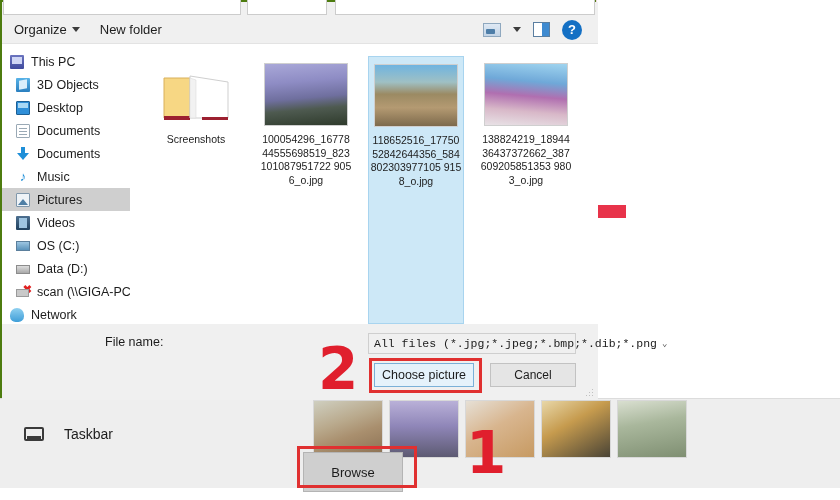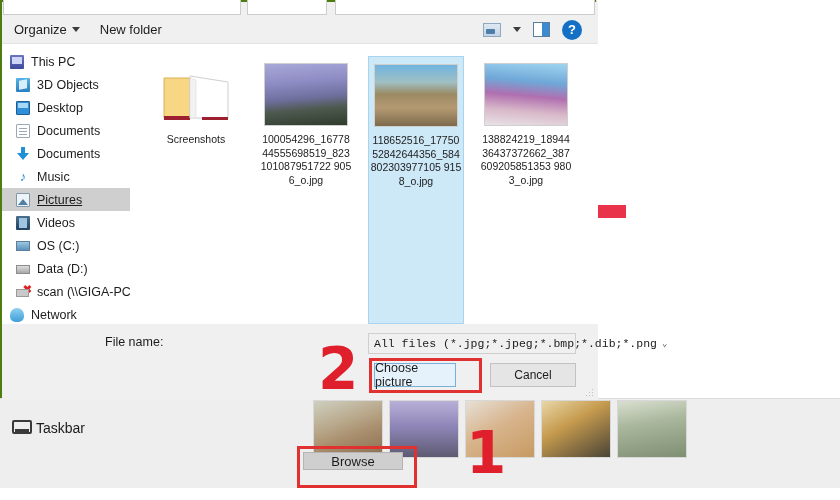--- a/index.html
+++ b/index.html
@@ -12,32 +12,32 @@
   #root { position: relative; width: 840px; height: 500px; background: #ffffff; }
 
   
   .bg-page { position:absolute; left:0; top:0; width:840px; height:500px; background:#ffffff; }
   .bg-accent-bar { position:absolute; left:598px; top:205px; width:28px; height:13px; background:#e8334a; }
   .bg-divider { position:absolute; left:595px; top:0; width:2px; height:500px; background:#f0d5da; }
   .bg-lowerband { position:absolute; left:0; top:398px; width:840px; height:102px; background:#eeeeee; border-top:1px solid #dcdcdc; }
   .bg-lowerband-white { position:absolute; left:0; top:488px; width:840px; height:12px; background:#fff; }
 
   
-  .taskbar-row { position:absolute; left:0; top:420px; width:300px; height:28px; display:flex; gap:4px; padding-left:12px; }
+  .taskbar-row { position:absolute; left:0; top:420px; width:300px; height:28px; display:flex; align-items:center; gap:20px; padding-left:24px; }
   .taskbar-ico { width:20px; height:14px; border:2px solid #3a3a3a; border-radius:2px; position:relative; }
   .taskbar-ico:after{content:"";position:absolute;left:1px;right:1px;bottom:0;height:3px;background:#3a3a3a;}
   .taskbar-label { font-size:14px; color:#1c1c1c; }
 
   
   .photo-strip { position:absolute; left:313px; top:400px; display:flex; gap:6px; }
   .pstrip { width:70px; height:58px; border:1px solid #d8d8d8; background-size:cover; background-position:center; overflow:hidden; position:relative; }
 
   
   .browse-wrap { position:absolute; left:303px; top:452px; }
-  .browse-btn { width:100px; height:18px; background:#cfcfcf; border:1px solid #b4b4b4; display:flex; align-items:center; justify-content:center; font-size:13px; color:#1c1c1c; }
+  .browse-btn { width:100px; height:40px; background:#cfcfcf; border:1px solid #b4b4b4; display:flex; align-items:center; justify-content:center; font-size:13px; color:#1c1c1c; }
   .redbox-browse { position:absolute; left:297px; top:446px; width:120px; height:42px; border:3px solid #e03030; }
 
   
   .dialog { position:absolute; left:0px; top:0px; width:596px; height:398px; background:#f0f0f0; border:2px solid #4d7c0f; }
   .dlg-topstrip { position:absolute; left:0; top:0; width:596px; height:14px; background:#f0f0f0; }
   .addr-box { position:absolute; left:245px; top:-4px; width:80px; height:17px; border:1px solid #cccccc; background:#ffffff; }
   .addr-box2 { position:absolute; left:1px; top:-4px; width:238px; height:17px; border:1px solid #cccccc; background:#ffffff; }
   .search-box { position:absolute; left:333px; top:-4px; width:260px; height:17px; border:1px solid #cccccc; background:#ffffff; }
 
   
@@ -50,21 +50,21 @@
   .ico-view:after{ content:""; position:absolute; left:2px; bottom:2px; width:9px;height:5px; background:#4e7ea8; border-radius:1px;}
   .ico-pane { width:17px; height:15px; border:1px solid #5a7ea0; background:#ffffff; position:relative; }
   .ico-pane:after{ content:""; position:absolute; right:0; top:0; bottom:0; width:7px; background:#3e8ad0;}
   .ico-help { width:20px;height:20px;border-radius:50%; background:#1470c4; color:#fff; font-size:13px; font-weight:bold; display:flex;align-items:center;justify-content:center; }
 
   
   .dlg-body { position:absolute; left:0; top:42px; width:596px; height:280px; background:#ffffff; display:flex; }
   .nav-pane { width:128px; height:100%; background:#ffffff; padding-top:6px; position:relative; overflow:hidden; }
   .nav-item { height:23px; display:flex; align-items:center; gap:7px; padding-left:14px; font-size:12.5px; color:#1c1c1c; white-space:nowrap; }
   .nav-item.root { padding-left:8px; }
-  .nav-item.sel { background:#cfcfcf;text-decoration:underline; }
+  .nav-item.sel { background:#cfcfcf; }
   .nav-ico { width:14px; height:14px; flex:0 0 14px; border-radius:1px; position:relative; }
 
   .i-thispc{ background:linear-gradient(#6b74bf,#3f4a9e); }
   .i-thispc:after{content:"";position:absolute;left:2px;top:2px;width:10px;height:7px;background:#cfd6f5;}
   .i-3d{ background:linear-gradient(#58b3e8,#2a7fbf); }
   .i-3d:after{content:"";position:absolute;left:3px;top:2px;width:8px;height:9px;background:#d9eefb;transform:skewY(-10deg);}
   .i-desktop{ background:#2f8fd8; border:1px solid #1c5f94; }
   .i-desktop:after{content:"";position:absolute;left:1px;top:1px;right:1px;height:5px;background:#a8d8f5;}
   .i-docs{ background:#ffffff; border:1px solid #9aa9b5; }
   .i-docs:after{content:"";position:absolute;left:2px;top:3px;width:8px;height:1px;box-shadow:0 3px 0 #9aa9b5,0 6px 0 #9aa9b5;background:#9aa9b5;}
@@ -103,21 +103,21 @@
   
   .dlg-footer { position:absolute; left:0; top:322px; width:596px; height:76px; background:#f0f0f0; }
   .fn-label { position:absolute; left:103px; top:333px; font-size:12.5px; color:#1c1c1c; }
   .fn-input { position:absolute; left:163px; top:331px; width:193px; height:21px; background:#ffffff; border:1px solid #9c9c9c; display:flex; align-items:center; padding-left:4px; overflow:hidden; }
   .fn-input span { font-size:11.5px; color:#1c1c1c; white-space:nowrap; }
   .fn-input .cv { margin-left:auto; padding:0 4px; color:#4a4a4a; font-size:9px; }
   .filter-box { position:absolute; left:366px; top:331px; width:208px; height:21px; background:#f0f0f0; border:1px solid #cfcfcf; display:flex; align-items:center; padding-left:5px;font-family:Liberation Mono, monospace; }
   .filter-box span { font-size:11.5px; color:#1c1c1c; white-space:nowrap; }
   .filter-box .cv { margin-left:auto; padding:0 5px; color:#4a4a4a; font-size:9px; }
 
-  .btn-choose { position:absolute; left:372px; top:361px; width:82px; height:24px; background:#e5f2fb; border:1px solid #7ab0d8; display:flex; align-items:center; justify-content:center; font-size:12.5px; color:#1c1c1c; }
+  .btn-choose { position:absolute; left:372px; top:361px; width:100px; height:24px; background:#e5f2fb; border:1px solid #7ab0d8; display:flex; align-items:center; justify-content:center; font-size:12.5px; color:#1c1c1c; }
   .btn-cancel { position:absolute; left:488px; top:361px; width:86px; height:24px; background:#e5e5e5; border:1px solid #c2c2c2; display:flex; align-items:center; justify-content:center; font-size:12px; color:#1c1c1c; }
   .redbox-choose { position:absolute; left:367px; top:356px; width:113px; height:35px; border:3px solid #e03030; }
   .grip { position:absolute; right:4px; bottom:3px; width:9px; height:9px; opacity:.55;
           background:
             radial-gradient(#9a9a9a 40%, transparent 41%) 0 6px/3px 3px,
             radial-gradient(#9a9a9a 40%, transparent 41%) 3px 6px/3px 3px,
             radial-gradient(#9a9a9a 40%, transparent 41%) 6px 6px/3px 3px,
             radial-gradient(#9a9a9a 40%, transparent 41%) 3px 3px/3px 3px,
             radial-gradient(#9a9a9a 40%, transparent 41%) 6px 3px/3px 3px,
             radial-gradient(#9a9a9a 40%, transparent 41%) 6px 0px/3px 3px;

